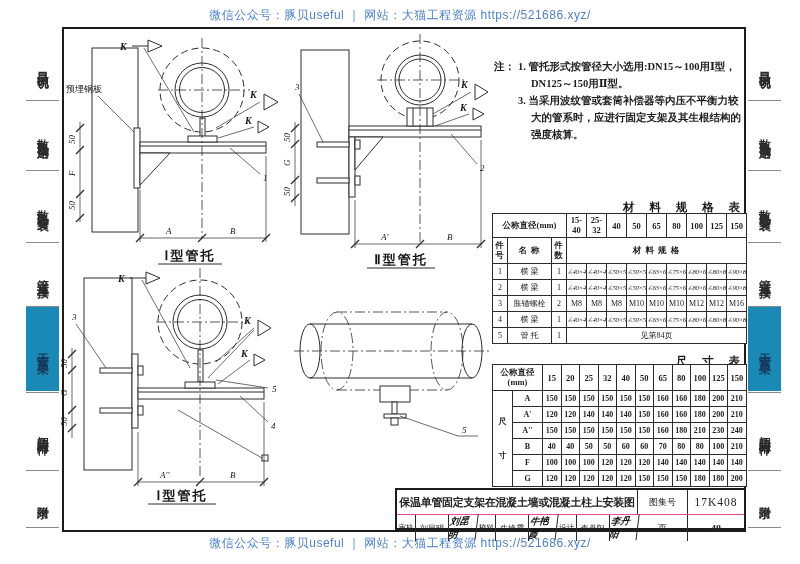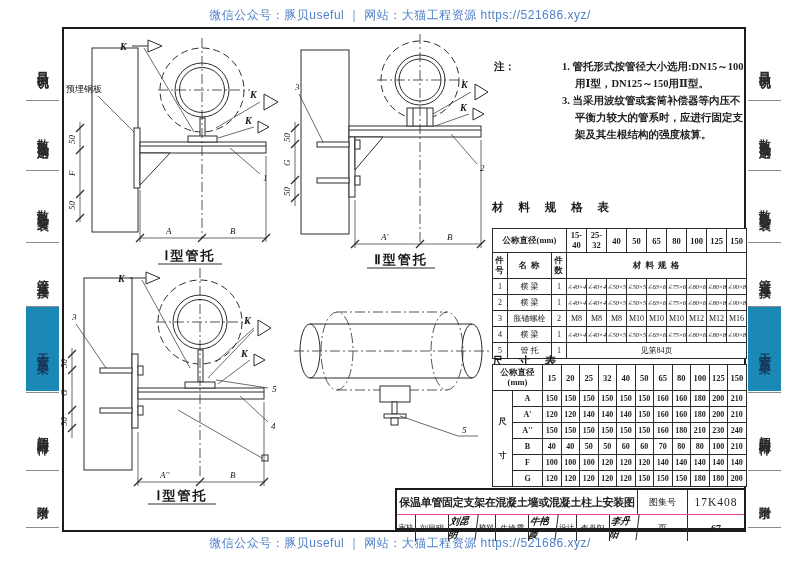--- a/index.html
+++ b/index.html
@@ -12,28 +12,28 @@
   .tab{position:absolute;width:33px;display:flex;align-items:center;justify-content:center;
        writing-mode:vertical-rl;text-orientation:upright;font-size:12px;font-weight:bold;
        letter-spacing:2px;color:#2a2a2a;border-top:1px solid #8a8a8a;}
   .tab.first{border-top:none;}
   .tab.active{background:#1a89b6;color:#173a5e;}
   .ltab{left:26px;} .rtab{left:748px;}
   
   .notes{position:absolute;left:494px;top:58px;width:252px;font-size:10.5px;font-weight:600;
          line-height:1.62;color:#1d1d1d;display:flex;}
   .notes .pre{flex:0 0 24px;}
-  .notes .item{padding-left:13px;text-indent:-13px;margin-left:44px;}
+  .notes .item{padding-left:13px;text-indent:-13px;}
   
-  .ttl{position:absolute;width:254px;left:492px;text-align:left;font-size:11.5px;
+  .ttl{position:absolute;width:254px;left:492px;text-align:right;font-size:11.5px;
        font-weight:bold;letter-spacing:6px;color:#1b1b1b;}
   table{position:absolute;border-collapse:collapse;table-layout:fixed;background:#fff;}
   td{border:1px solid #2b2b2b;text-align:center;vertical-align:middle;padding:0;
      font-size:8px;color:#1b1b1b;overflow:visible;white-space:nowrap;}
-  .mat{left:492px;top:228px;width:254px;padding-left:12px;}
+  .mat{left:492px;top:213px;width:254px;padding-left:12px;}
   .mat .h1 td{height:23px;font-size:8.5px;font-weight:bold;}
   .mat .h2 td{height:25px;font-size:8.5px;font-weight:bold;letter-spacing:1px;}
   .mat .dr td{height:15px;}
   .mat td.spec{font-size:6.8px;letter-spacing:-.4px;font-style:italic;}
   .siz{left:492px;top:364px;width:254px;}
   .siz .h1 td{height:25px;font-size:8.5px;font-weight:bold;}
   .siz .dr td{height:15px;font-weight:bold;font-size:8px;}
   td.pre{white-space:pre-line;line-height:1.15;}
   td.vcell{white-space:pre-line;line-height:4.2;font-size:10px;font-weight:bold;}
   
@@ -515,17 +515,17 @@
       <div class="tbc tb-sl">审核</div>
       <div class="tbc tb-sn">刘昆明</div>
       <div class="tbc tb-sg">刘昆明</div>
       <div class="tbc tb-sl">校对</div>
       <div class="tbc tb-sn">牛艳霞</div>
       <div class="tbc tb-sg">牛艳霞</div>
       <div class="tbc tb-sl">设计</div>
       <div class="tbc tb-sn">李丹阳</div>
       <div class="tbc tb-sg">李丹阳</div>
       <div class="tbc tb-pl">页</div>
-      <div class="tbc tb-pv">67</div>
+      <div class="tbc tb-pv">48</div>
     </div>
   </div>
 
 </div>
 
 </body></html>

